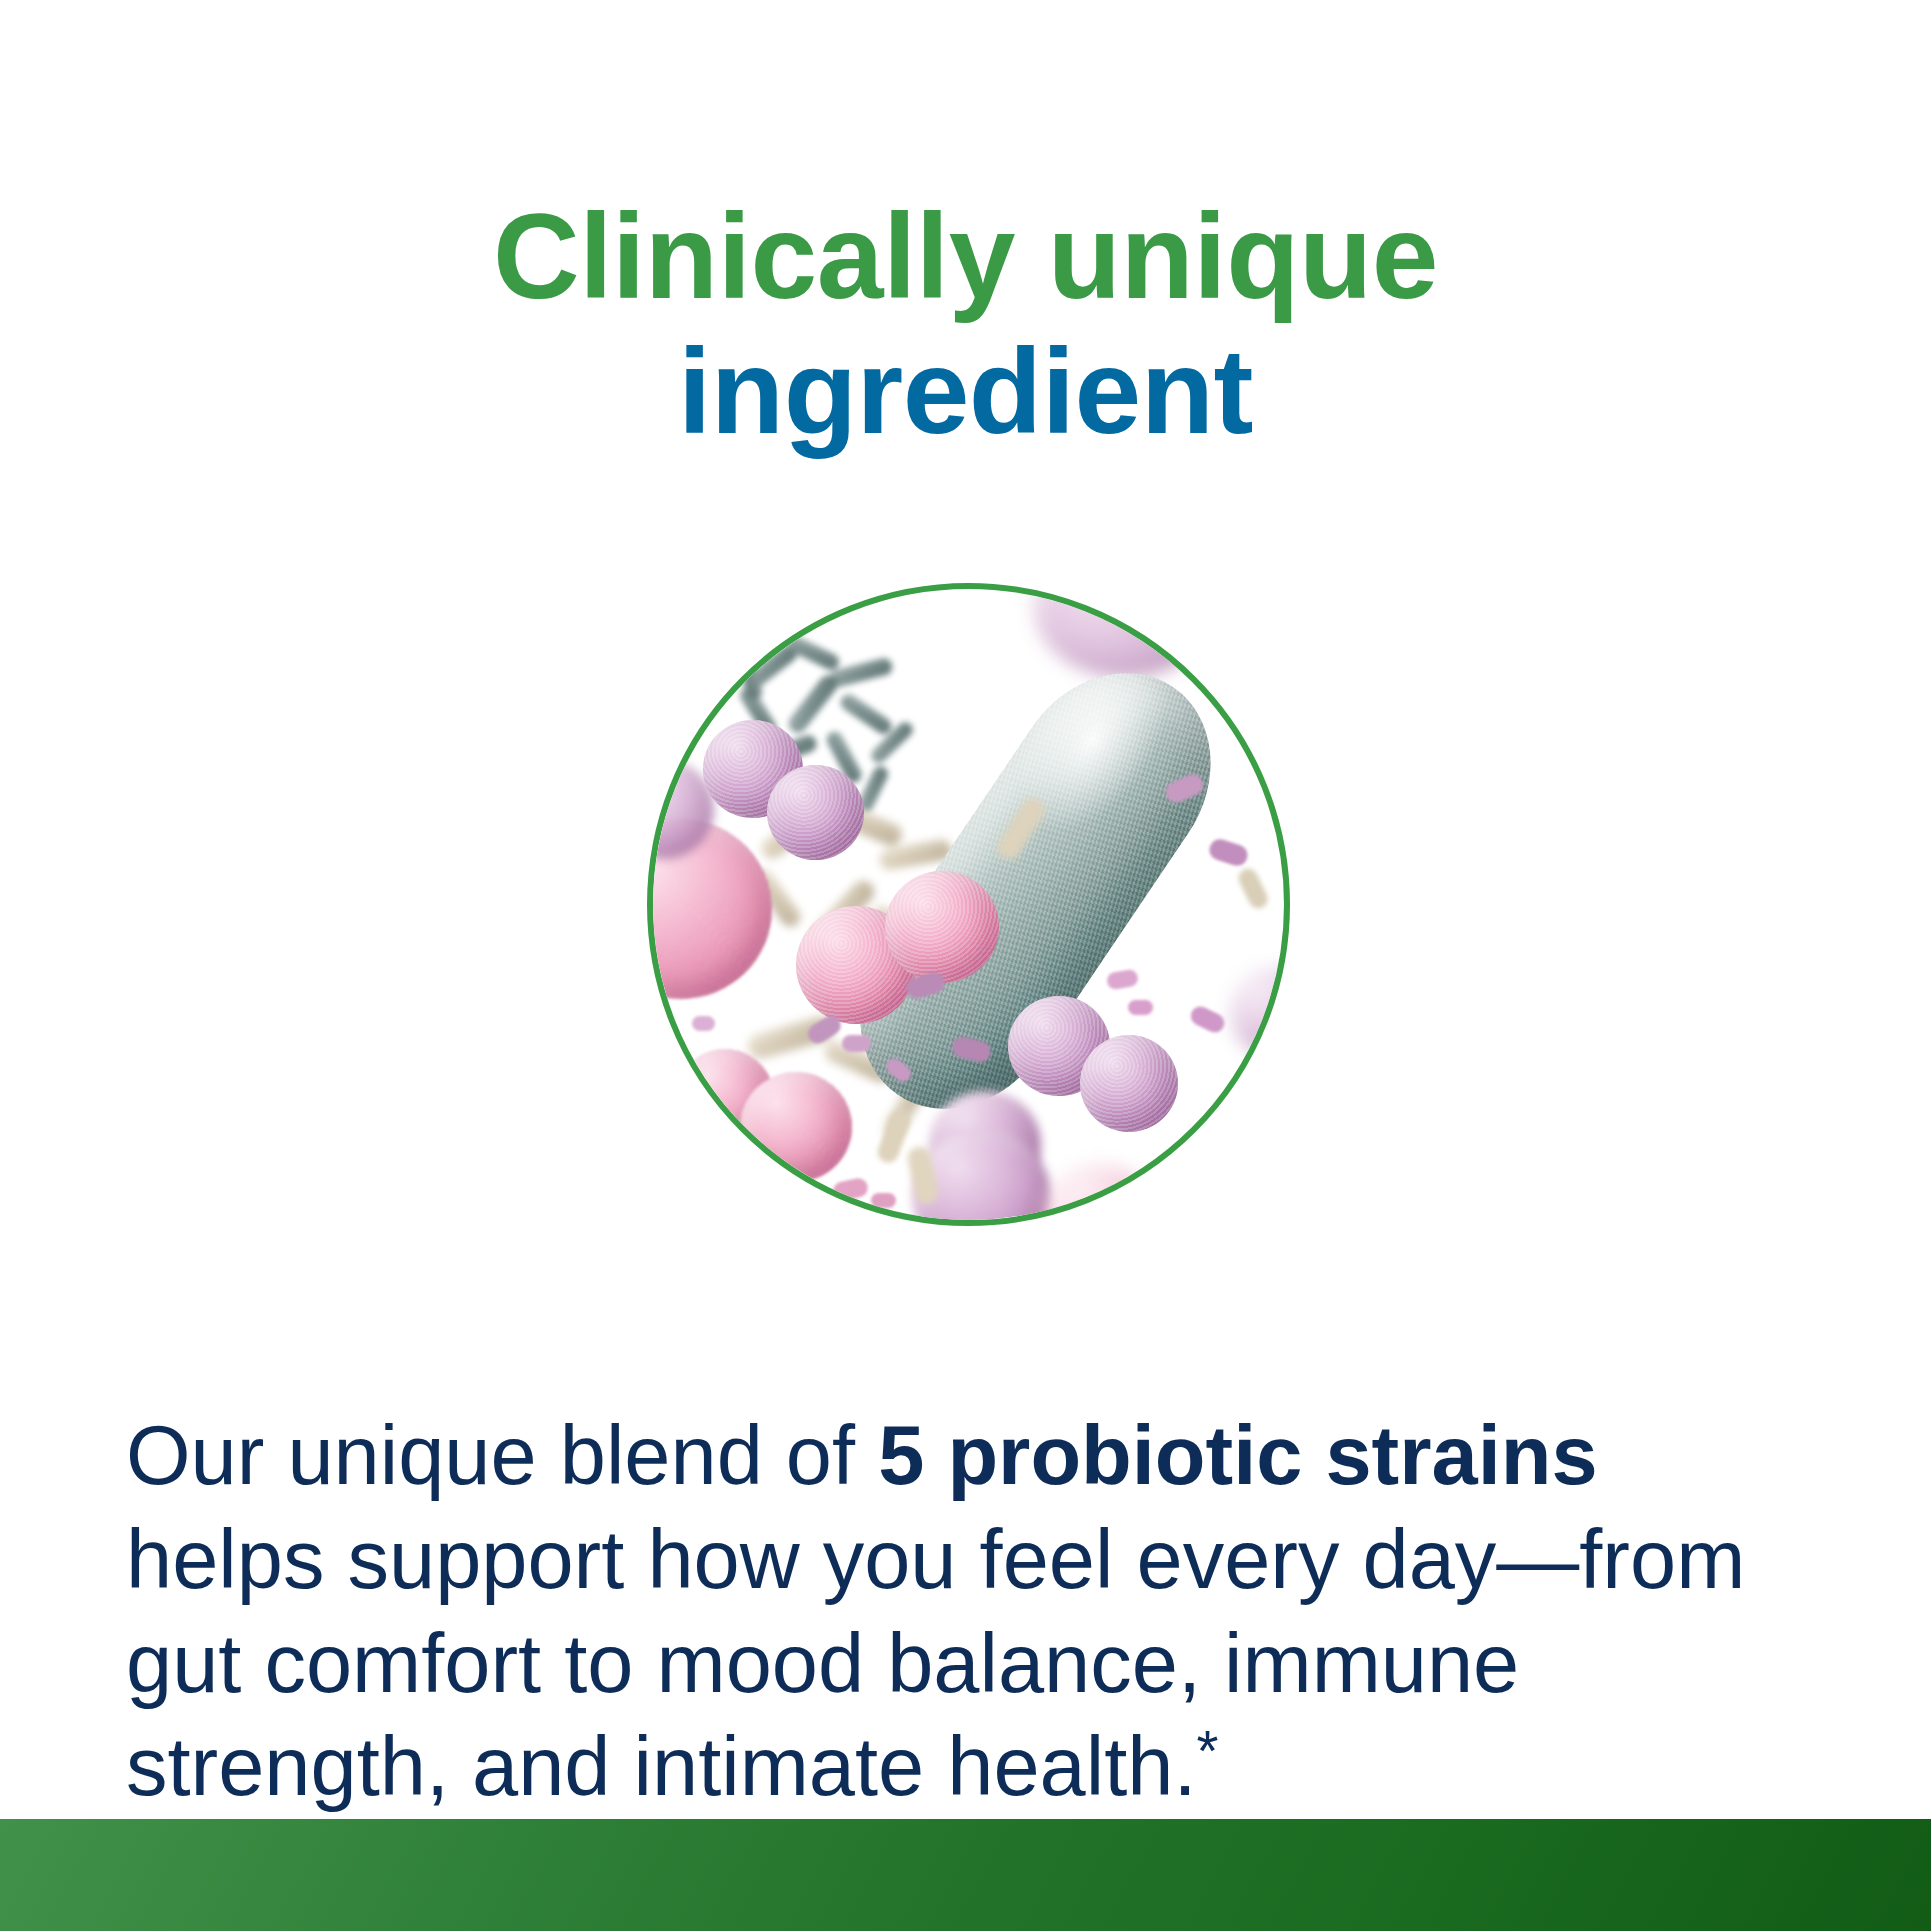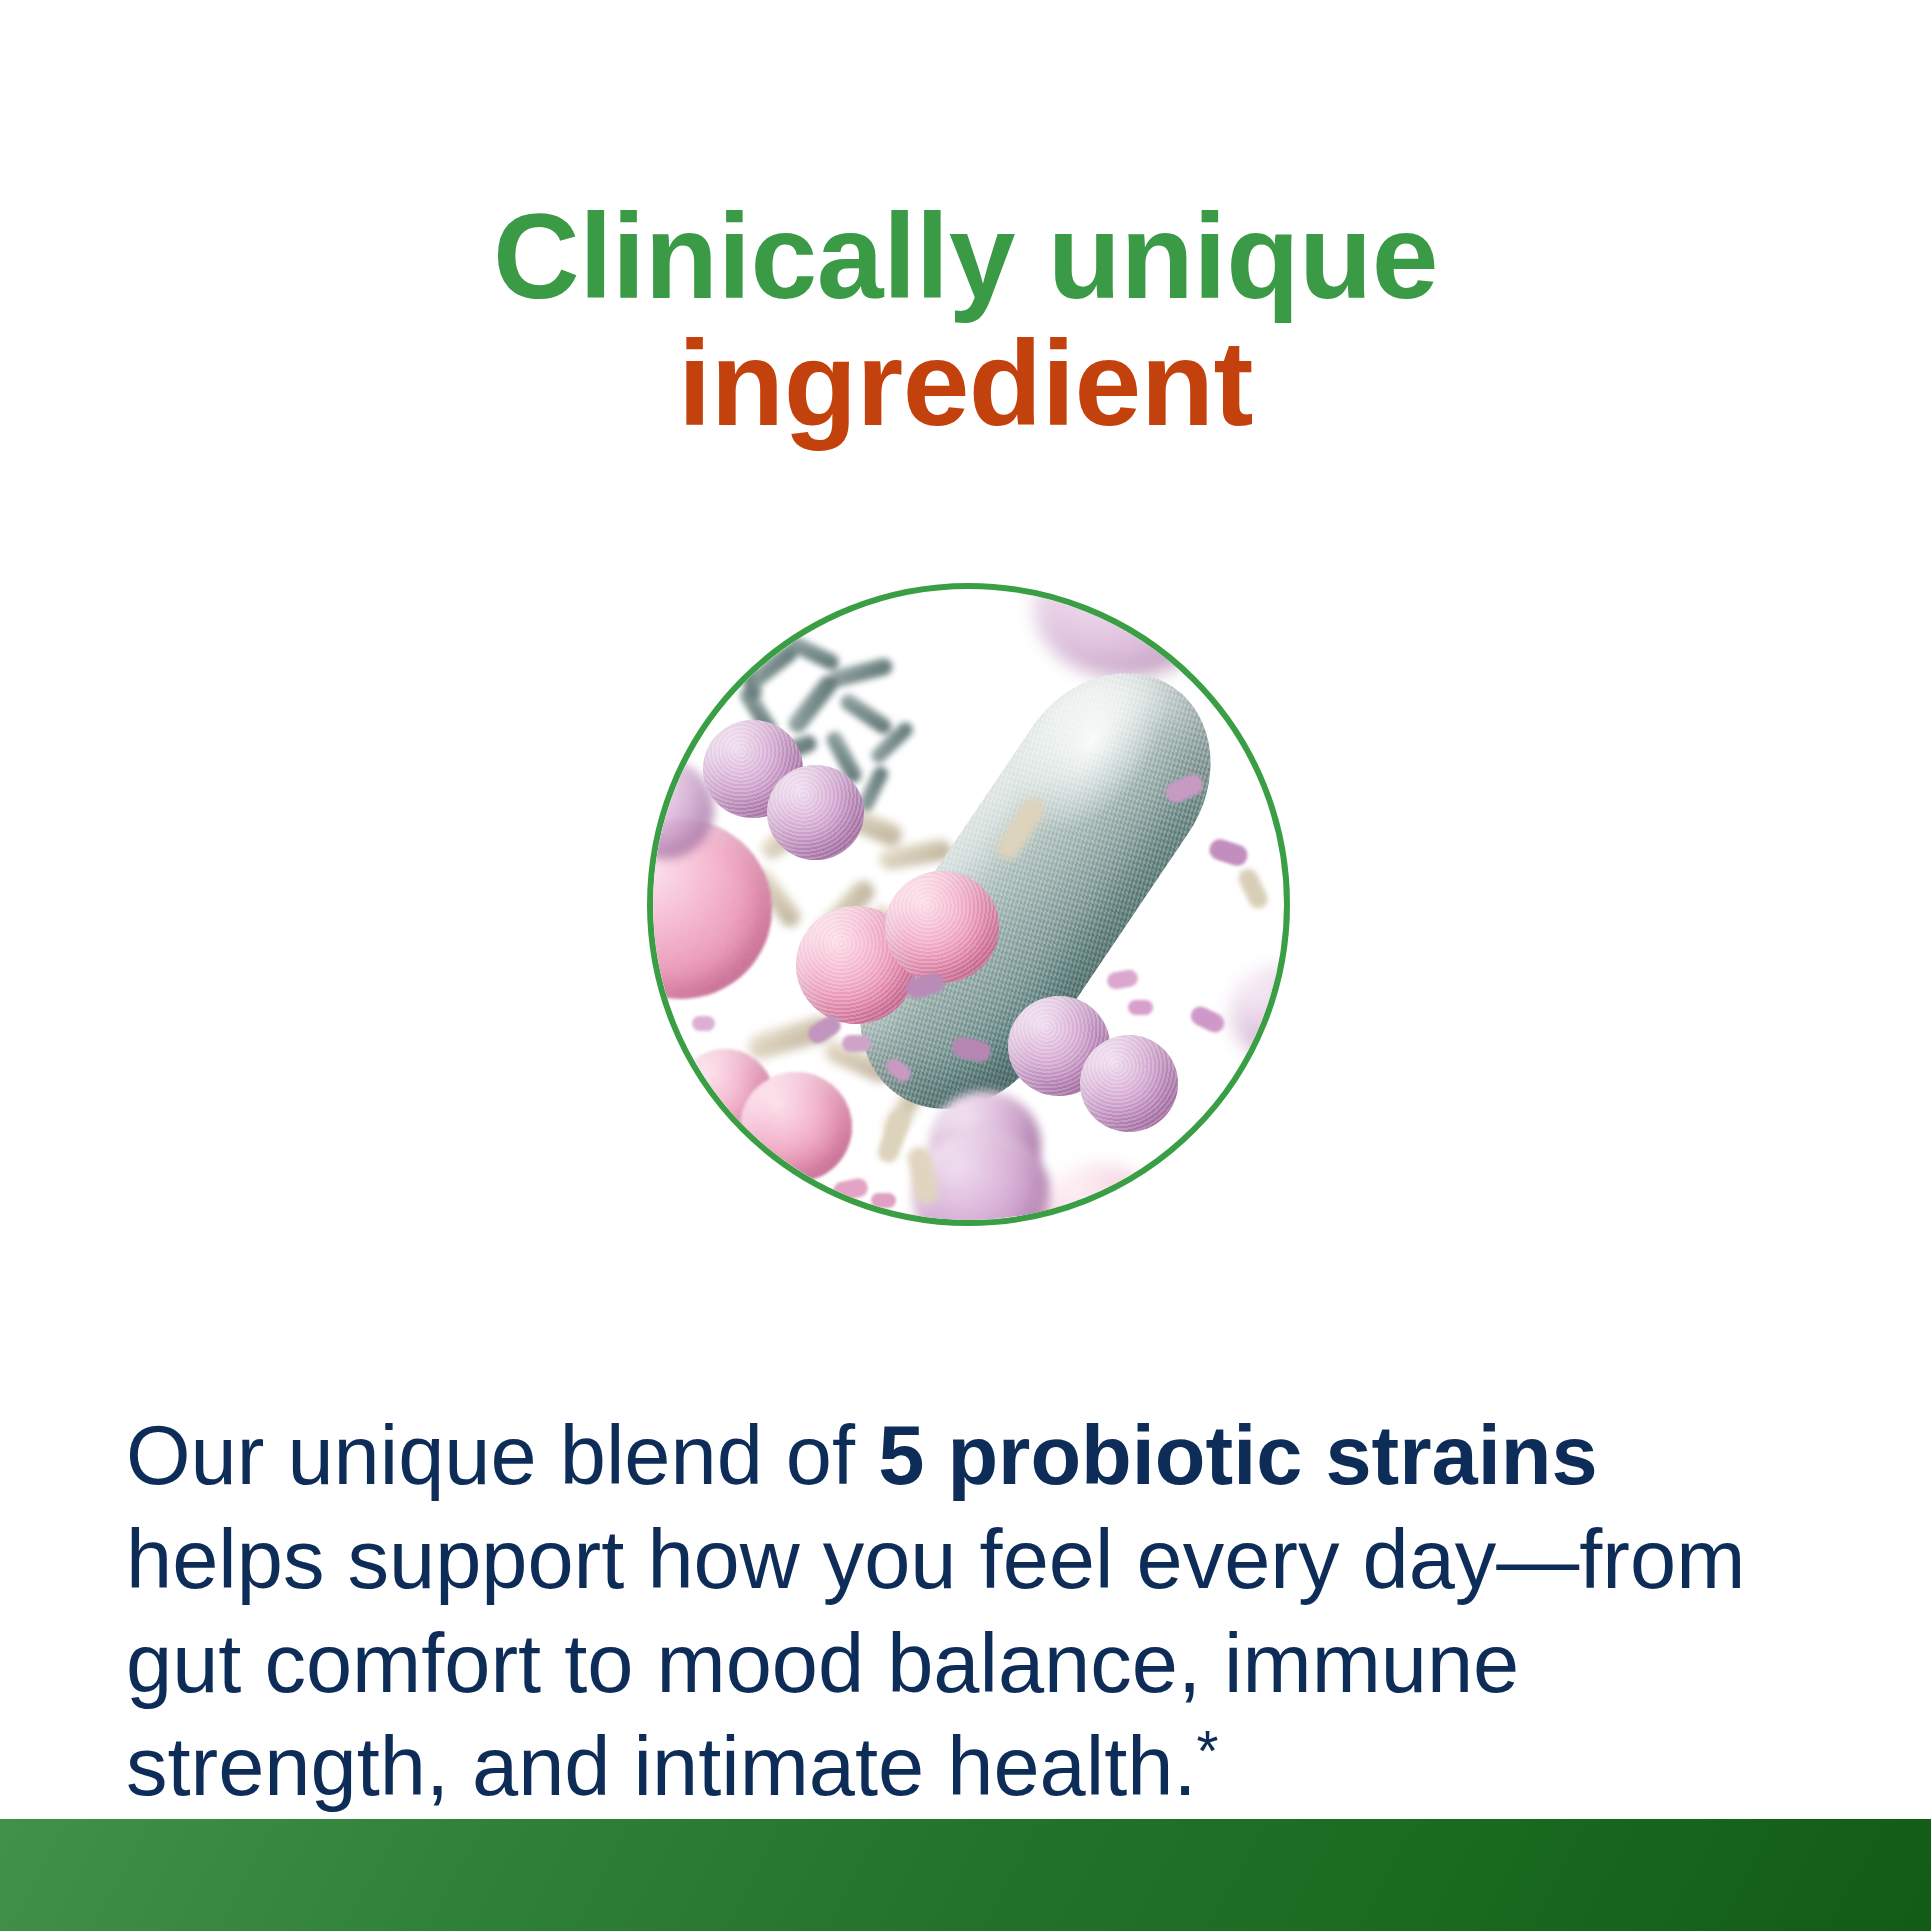--- a/index.html
+++ b/index.html
@@ -32,21 +32,21 @@
     text-align: center;
     line-height: 1.06;
     letter-spacing: -0.5px;
   }
   .heading-line {
     display: block;
     font-size: 120px;
     font-weight: 700;
   }
   .heading-line-1 { color: #3a9a46; }
-  .heading-line-2 { color: #c2410c; }
+  .heading-line-2 { color: #0369a1; margin-top: 8px; }
 
   
   .bio-circle-wrap {
     position: absolute;
     left: 647px;
     top: 583px;
     width: 643px;
     height: 643px;
   }
   .bio-circle {

